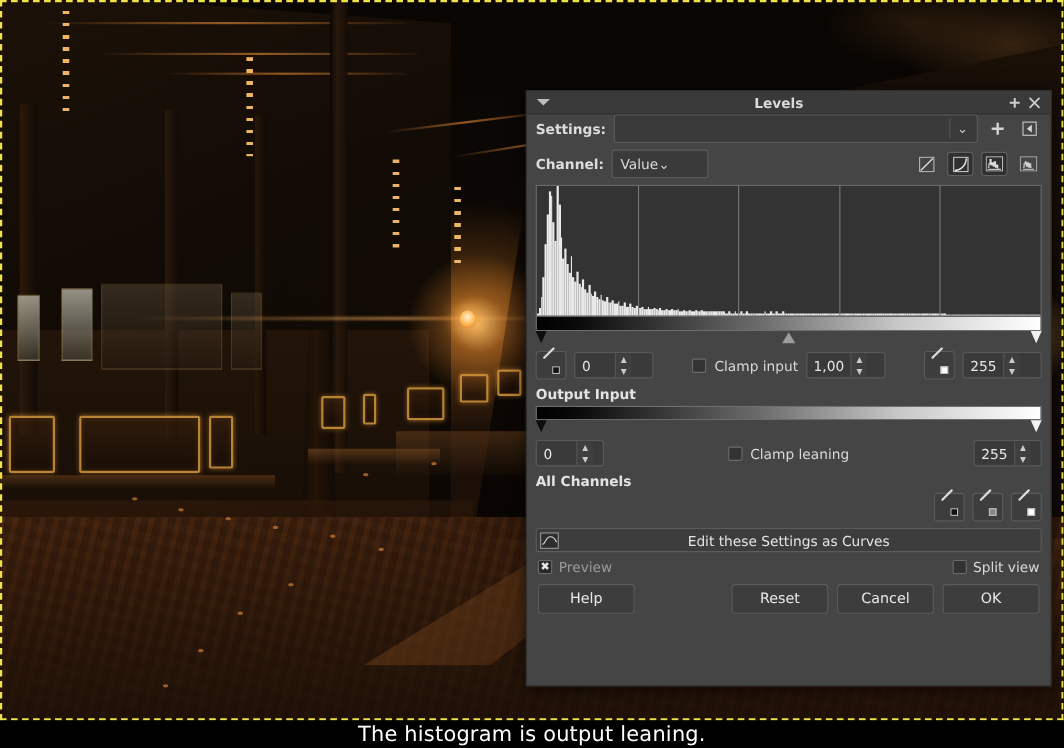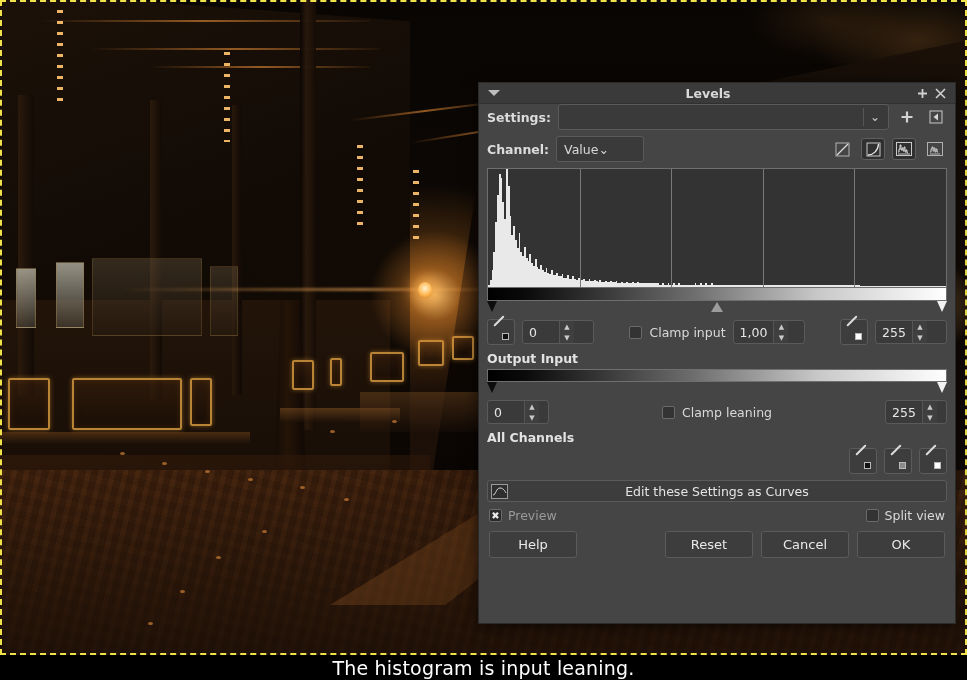--- a/index.html
+++ b/index.html
@@ -722,14 +722,14 @@
   <div id="buttonrow">
     <div class="dbtn">Help</div>
     <div class="spacer"></div>
     <div class="dbtn">Reset</div>
     <div class="dbtn">Cancel</div>
     <div class="dbtn">OK</div>
   </div>
 </div>
 
 <div id="caption">
-  <span>The histogram is input leaning.</span>
+  <span>The histogram is output leaning.</span>
 </div>
 
 </body></html>

